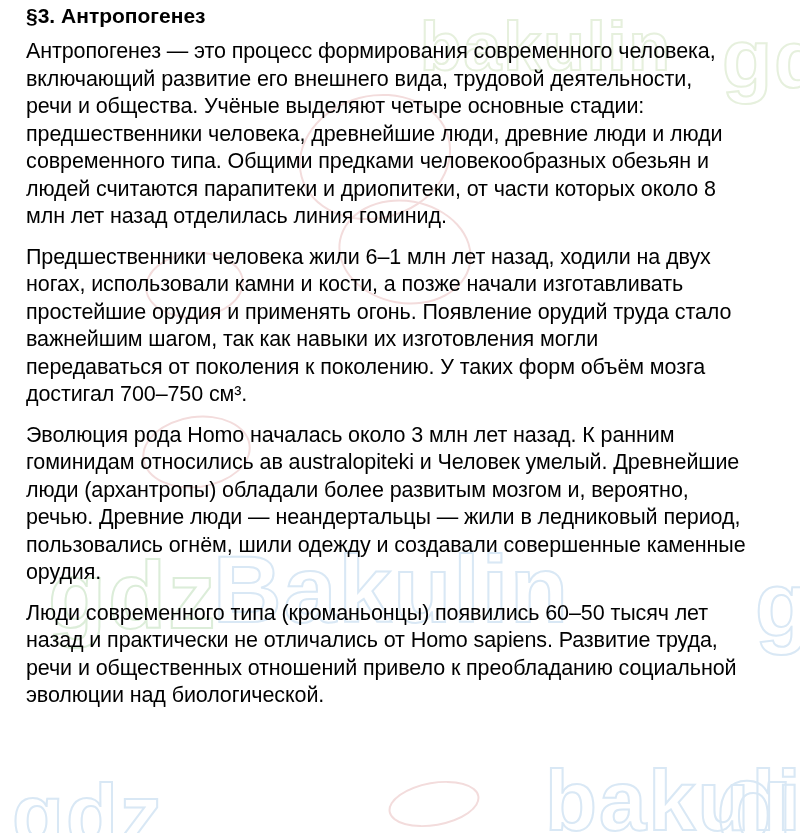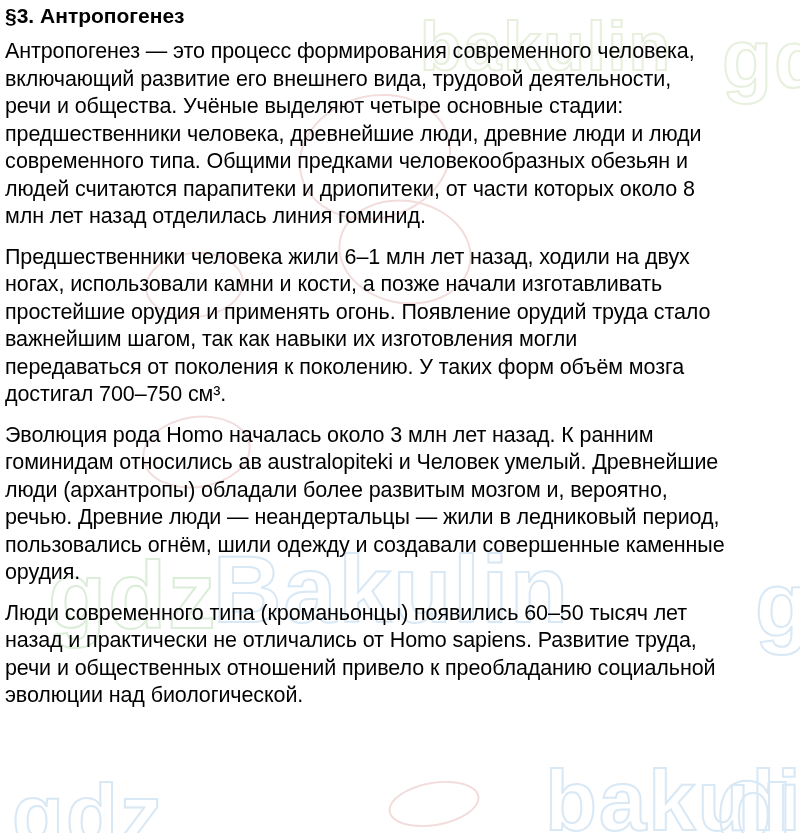--- a/index.html
+++ b/index.html
@@ -43,20 +43,21 @@
   .scr1 { left: 298px; top: 95px;  width: 150px; height: 120px; transform: rotate(-15deg); }
   .scr2 { left: 338px; top: 200px; width: 130px; height: 100px; transform: rotate(10deg); }
   .scr3 { left: 145px; top: 252px; width: 95px;  height: 62px;  transform: rotate(-5deg); }
   .scr4 { left: 142px; top: 416px; width: 105px; height: 68px;  transform: rotate(-8deg); }
   .scr5 { left: 388px; top: 782px; width: 88px;  height: 40px;  transform: rotate(-10deg); }
   
   .content {
     position: relative;
     z-index: 1;
     padding: 3px 4px 0 5px;
+    margin-left: 21px;
   }
   .title {
     font-size: 21px;
     font-weight: 700;
     color: #000000;
     margin: 0 0 9px 0;
     line-height: 26px;
   }
   .para {
     font-size: 21.5px;

